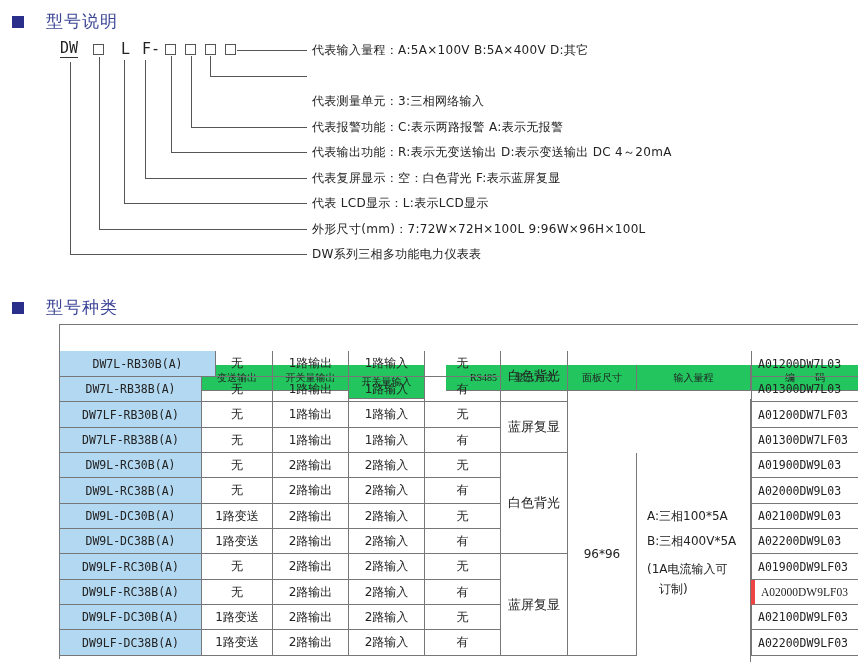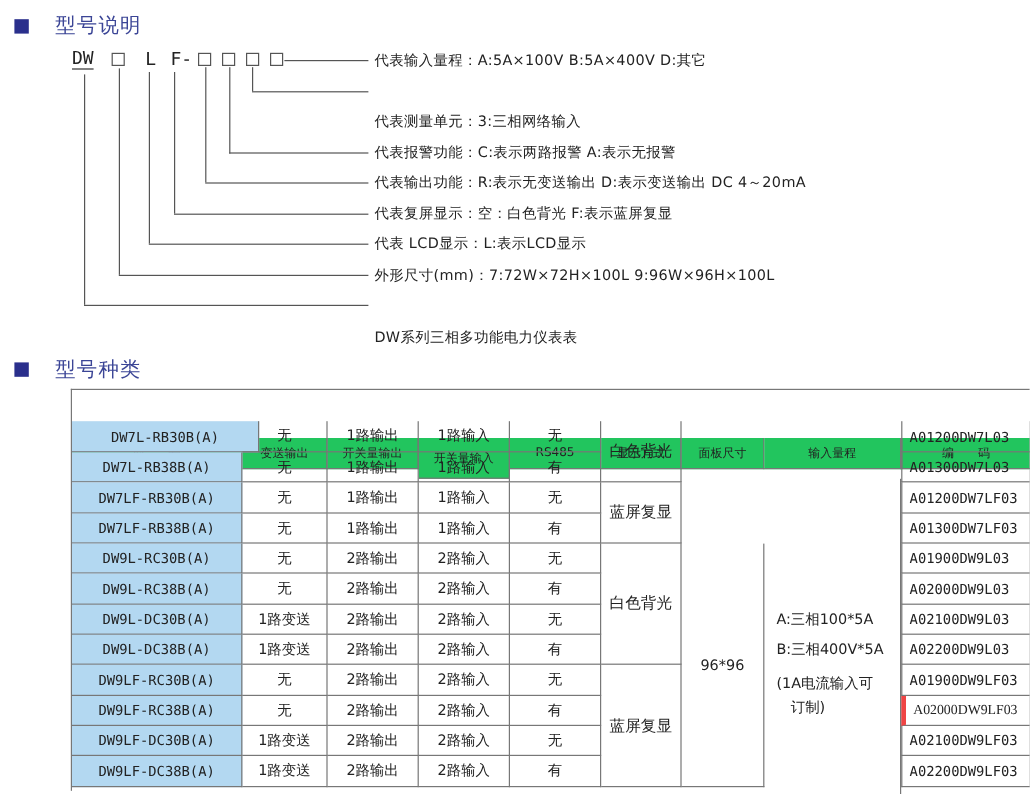--- a/index.html
+++ b/index.html
@@ -67,35 +67,35 @@
   <div class="hline" style="left:300px;top:229px;width:7px;"></div>
   <div class="hline" style="left:300px;top:254px;width:7px;"></div>
 
   <span class="desc" style="top:42px;">代表输入量程：A:5A×100V   B:5A×400V   D:其它</span>
   <span class="desc" style="top:93px;">代表测量单元：3:三相网络输入</span>
   <span class="desc" style="top:119px;">代表报警功能：C:表示两路报警   A:表示无报警</span>
   <span class="desc" style="top:144px;">代表输出功能：R:表示无变送输出  D:表示变送输出 DC 4～20mA</span>
   <span class="desc" style="top:170px;">代表复屏显示：空：白色背光   F:表示蓝屏复显</span>
   <span class="desc" style="top:195px;">代表 LCD显示：L:表示LCD显示</span>
   <span class="desc" style="top:221px;">外形尺寸(mm)：7:72W×72H×100L   9:96W×96H×100L</span>
-  <span class="desc" style="top:246px;margin-top:27px;">DW系列三相多功能电力仪表表</span>
+  <span class="desc" style="top:246px;">DW系列三相多功能电力仪表表</span>
 </div>
 
 <div class="section-title" style="top:296px;">
   <span class="sq"></span>
   <span class="txt">型号种类</span>
 </div>
 
 <div class="tbl" style="width:799px;height:334px;border-top:1px solid #777;border-left:1px solid #777;">
 
   <div class="cell hdr" style="left:0;top:0;width:142px;height:26px;">型　　号</div>
   <div class="cell hdr" style="left:142px;top:0;width:71px;height:26px;">变送输出</div>
   <div class="cell hdr" style="left:213px;top:0;width:76px;height:26px;">开关量输出</div>
   <div class="cell hdr" style="left:289px;top:0;width:76px;height:34px;">开关量输入</div>
-  <div class="cell hdr" style="left:365px;top:0;width:76px;height:26px;">RS485</div>
+  <div class="cell hdr" style="left:386px;top:0;width:76px;height:26px;font-family:Liberation Serif, serif;">RS485</div>
   <div class="cell hdr" style="left:441px;top:0;width:67px;height:26px;">显示方式</div>
   <div class="cell hdr" style="left:508px;top:0;width:69px;height:26px;">面板尺寸</div>
   <div class="cell hdr" style="left:577px;top:0;width:114px;height:26px;">输入量程</div>
   <div class="cell hdr" style="left:691px;top:0;width:108px;height:26px;border-left:1px solid #777;">编　　码</div>
 
   <div class="cell model" style="left:0;top:26px;width:156px;height:26px;">DW7L-RB30B(A)</div>
   <div class="cell" style="left:142px;top:26px;width:71px;height:26px;">无</div>
   <div class="cell" style="left:213px;top:26px;width:76px;height:26px;">1路输出</div>
   <div class="cell" style="left:289px;top:26px;width:76px;height:26px;">1路输入</div>
   <div class="cell" style="left:365px;top:26px;width:76px;height:26px;">无</div>

